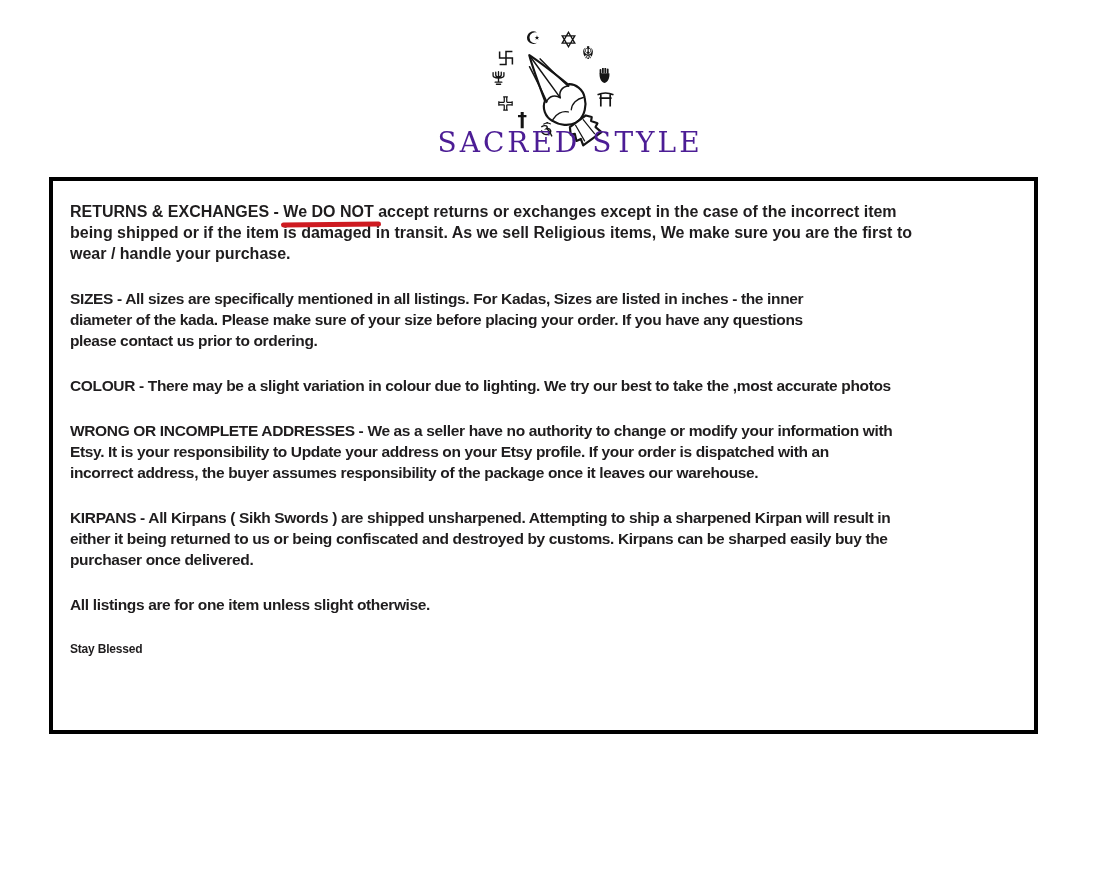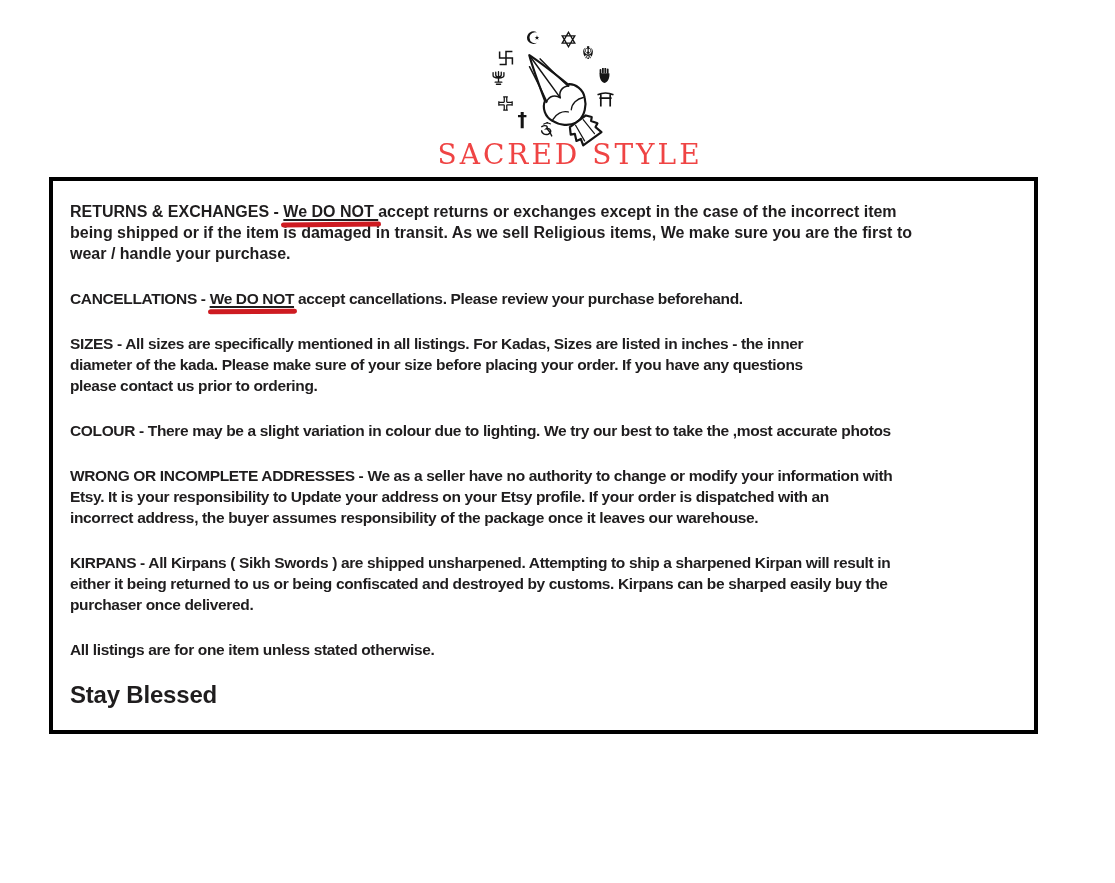--- a/index.html
+++ b/index.html
@@ -22,48 +22,47 @@
     width:240px;height:150px;
   }
   .sym{
     position:absolute;
     font-size:17px;line-height:1;color:#141414;
     font-family:"DejaVu Sans",sans-serif;
   }
   .sym svg{display:block;}
   .hands{position:absolute;left:55px;top:20px;}
   .brand-name{
-    position:absolute;left:0;right:0;top:116px;
+    position:absolute;left:0;right:0;top:104px;
     text-align:center;
     font-family:"DejaVu Serif","Liberation Serif",serif;
-    font-size:28px;letter-spacing:3px;color:#ef4444;
+    font-size:28px;letter-spacing:3px;color:#4c1d95;
     white-space:nowrap;
   }
 
   
   .policy-box{
     position:absolute;left:49px;top:177px;
     width:989px;height:557px;
     border:4px solid #000;
     box-sizing:border-box;
     padding:20px 18px 0 17px;
   }
   .para{
     white-space:pre-line;
     font-weight:bold;
     font-size:15.5px;line-height:21px;
     letter-spacing:-0.35px;
     margin:0 0 24px 0;
   }
   .para.first{font-size:16px;letter-spacing:0;}
   .para.extra-gap{margin-top:18px;}
-  .para.signoff{font-size:24px;letter-spacing:-0.2px;margin-bottom:0;}
+  .para.signoff{font-size:12px;letter-spacing:-0.2px;margin-bottom:0;}
   .redline{
     position:relative;
-    text-decoration:underline;
     text-decoration-thickness:1.5px;
     text-underline-offset:2px;
   }
   .redline::after{
     content:"";
     position:absolute;left:-2px;right:-3px;bottom:-6px;height:4.5px;
     background:var(--red);
     border-radius:3px;
     transform:rotate(-0.5deg);
   }
@@ -140,29 +139,28 @@
     </span>
 
     <div class="brand-name">SACRED STYLE</div>
   </div>
 
   <div class="policy-box">
     <div id="policy-text">
         <div class="para first"><span>RETURNS &amp; EXCHANGES - </span><span class="redline">We DO NOT </span><span>accept returns or exchanges except in the case of the incorrect item
 being shipped or if the item is damaged in transit.  As we sell Religious items, We make sure you are the first to
 wear / handle your purchase.</span></div>
-        <div class="para"><span>CANCELLATIONS - </span><span class="redline">We DO NOT</span><span> accept cancellations.  Please review your purchase beforehand.</span></div>
         <div class="para"><span>SIZES - All sizes are specifically mentioned in all listings.  For Kadas, Sizes are listed in inches - the inner
 diameter of the kada.  Please make sure of your size before placing your order.  If you have any questions
 please contact us prior to ordering.</span></div>
         <div class="para extra-gap"><span>COLOUR - There may be a slight variation in colour due to lighting. We try our best to take the ,most accurate photos</span></div>
         <div class="para"><span>WRONG OR INCOMPLETE ADDRESSES - We as a seller have no authority to change or modify your information with
 Etsy.  It is your responsibility to Update your address on your Etsy profile.  If your order is dispatched with an
 incorrect address, the buyer assumes responsibility of the package once it leaves our warehouse.</span></div>
         <div class="para"><span>KIRPANS - All Kirpans ( Sikh Swords ) are shipped unsharpened.  Attempting to ship a sharpened Kirpan will result in
 either it being returned to us or being confiscated and destroyed by customs.  Kirpans can be sharped easily buy the
 purchaser once delivered.</span></div>
-        <div class="para"><span>All listings are for one item unless stated otherwise.</span></div>
+        <div class="para"><span>All listings are for one item unless slight otherwise.</span></div>
         <div class="para signoff"><span>Stay Blessed</span></div>
       </div>
   </div>
 
 </div>
 
 </body></html>

